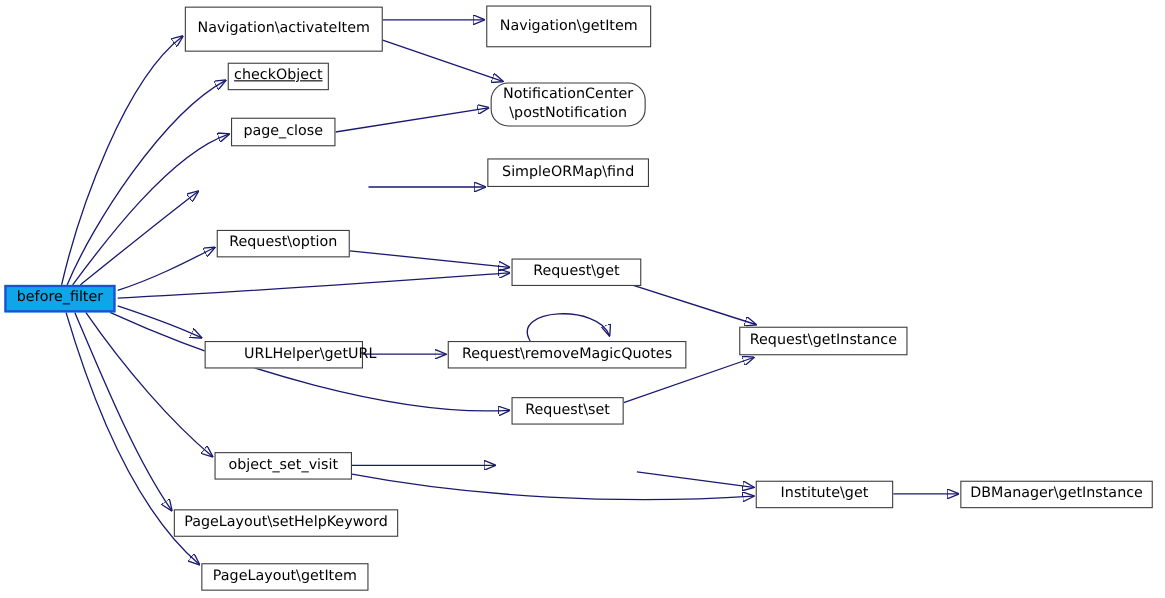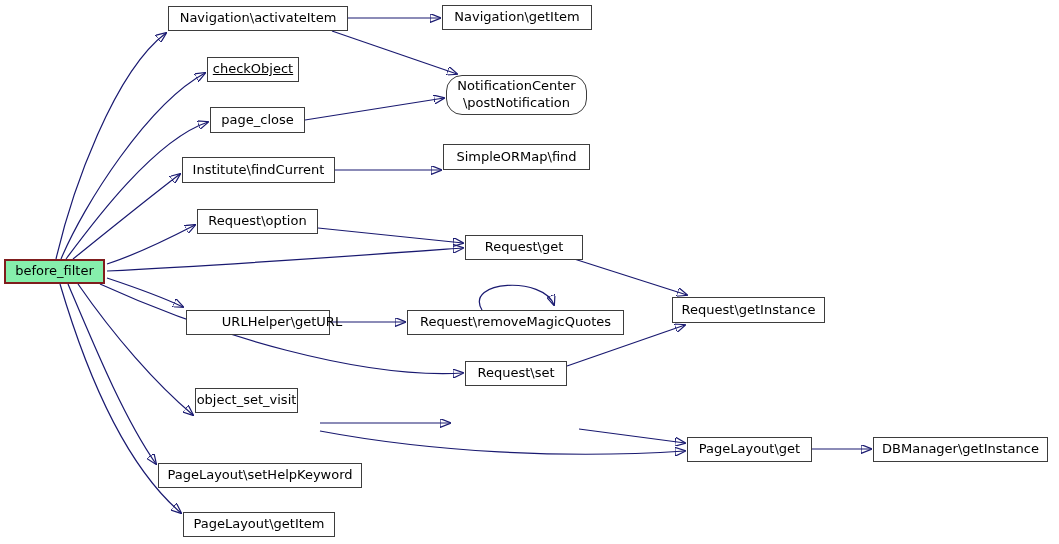--- a/index.html
+++ b/index.html
@@ -28,22 +28,22 @@
     align-items: center;
     justify-content: center;
     font-size: 13px;
     line-height: 1.3;
     white-space: nowrap;
     cursor: pointer;
     z-index: 2;
   }
   .node.two-line { flex-direction: column; border-radius: 16px; }
   .node.highlight {
-    background: #86efac;
-    border: 2px solid #7f1d1d;
+    background: #0ea5e9;
+    border: 2px solid #1d4ed8;
   }
 </style>
 </head>
 <body>
 
 <div class="graph-canvas">
 
   <svg class="edges-layer" width="1059" height="544" viewBox="0 0 1059 544" xmlns="http://www.w3.org/2000/svg">
     <defs>
       <marker id="arrow" markerWidth="11" markerHeight="9" refX="10" refY="4.5" orient="auto" markerUnits="userSpaceOnUse">
@@ -71,53 +71,52 @@
     <path marker-end="url(#arrow)" d="M 482 310 C 464 280, 544 276, 554 305"></path>
     <path marker-end="url(#arrow)" d="M 567 366 C 612 350, 650 337, 685 325"></path>
     <path marker-end="url(#arrow)" d="M 320 423 L 450 423"></path>
     <path marker-end="url(#arrow)" d="M 320 431 C 432 452, 564 459, 685 451"></path>
     <path marker-end="url(#arrow)" d="M 579 429 L 685 443"></path>
     <path marker-end="url(#arrow)" d="M 812 449 L 871 449"></path>
   </svg>
 
   <div class="node highlight" style="left:4px; top:259px; width:101px; height:25px;">before_filter</div>
 
-  <div class="node" style="left:168px; top:6px; width:180px; height:25px;">Navigation\activateItem</div>
+  <div class="node" style="left:168px; top:6px; width:180px; height:41px;">Navigation\activateItem</div>
 
-  <div class="node" style="left:442px; top:5px; width:150px; height:25px;">Navigation\getItem</div>
+  <div class="node" style="left:442px; top:5px; width:150px; height:38px;">Navigation\getItem</div>
 
   <div class="node" style="left:207px; top:57px; width:92px; height:25px;text-decoration:underline;">checkObject</div>
 
   <div class="node" style="left:210px; top:107px; width:95px; height:26px;">page_close</div>
 
   <div class="node two-line" style="left:446px; top:75px; width:141px; height:40px;">
     <span>NotificationCenter</span>
     <span>\postNotification</span>
   </div>
 
-  <div class="node" style="left:182px; top:157px; width:153px; height:26px;">Institute\findCurrent</div>
 
   <div class="node" style="left:443px; top:144px; width:147px; height:26px;">SimpleORMap\find</div>
 
   <div class="node" style="left:197px; top:209px; width:121px; height:25px;">Request\option</div>
 
   <div class="node" style="left:465px; top:235px; width:118px; height:25px;">Request\get</div>
 
   <div class="node" style="left:186px; top:310px; width:144px; height:25px;padding-left:48px;">URLHelper\getURL</div>
 
   <div class="node" style="left:407px; top:310px; width:217px; height:25px;">Request\removeMagicQuotes</div>
 
   <div class="node" style="left:672px; top:297px; width:153px; height:26px;">Request\getInstance</div>
 
   <div class="node" style="left:465px; top:361px; width:102px; height:25px;">Request\set</div>
 
-  <div class="node" style="left:195px; top:388px; width:103px; height:25px;">object_set_visit</div>
+  <div class="node" style="left:195px; top:411px; width:125px; height:25px;">object_set_visit</div>
 
 
-  <div class="node" style="left:687px; top:437px; width:125px; height:25px;">PageLayout\get</div>
+  <div class="node" style="left:687px; top:437px; width:125px; height:25px;">Institute\get</div>
 
   <div class="node" style="left:873px; top:437px; width:175px; height:25px;">DBManager\getInstance</div>
 
   <div class="node" style="left:158px; top:463px; width:204px; height:25px;">PageLayout\setHelpKeyword</div>
 
   <div class="node" style="left:183px; top:512px; width:152px; height:25px;">PageLayout\getItem</div>
 
 </div>
 
 </body></html>

